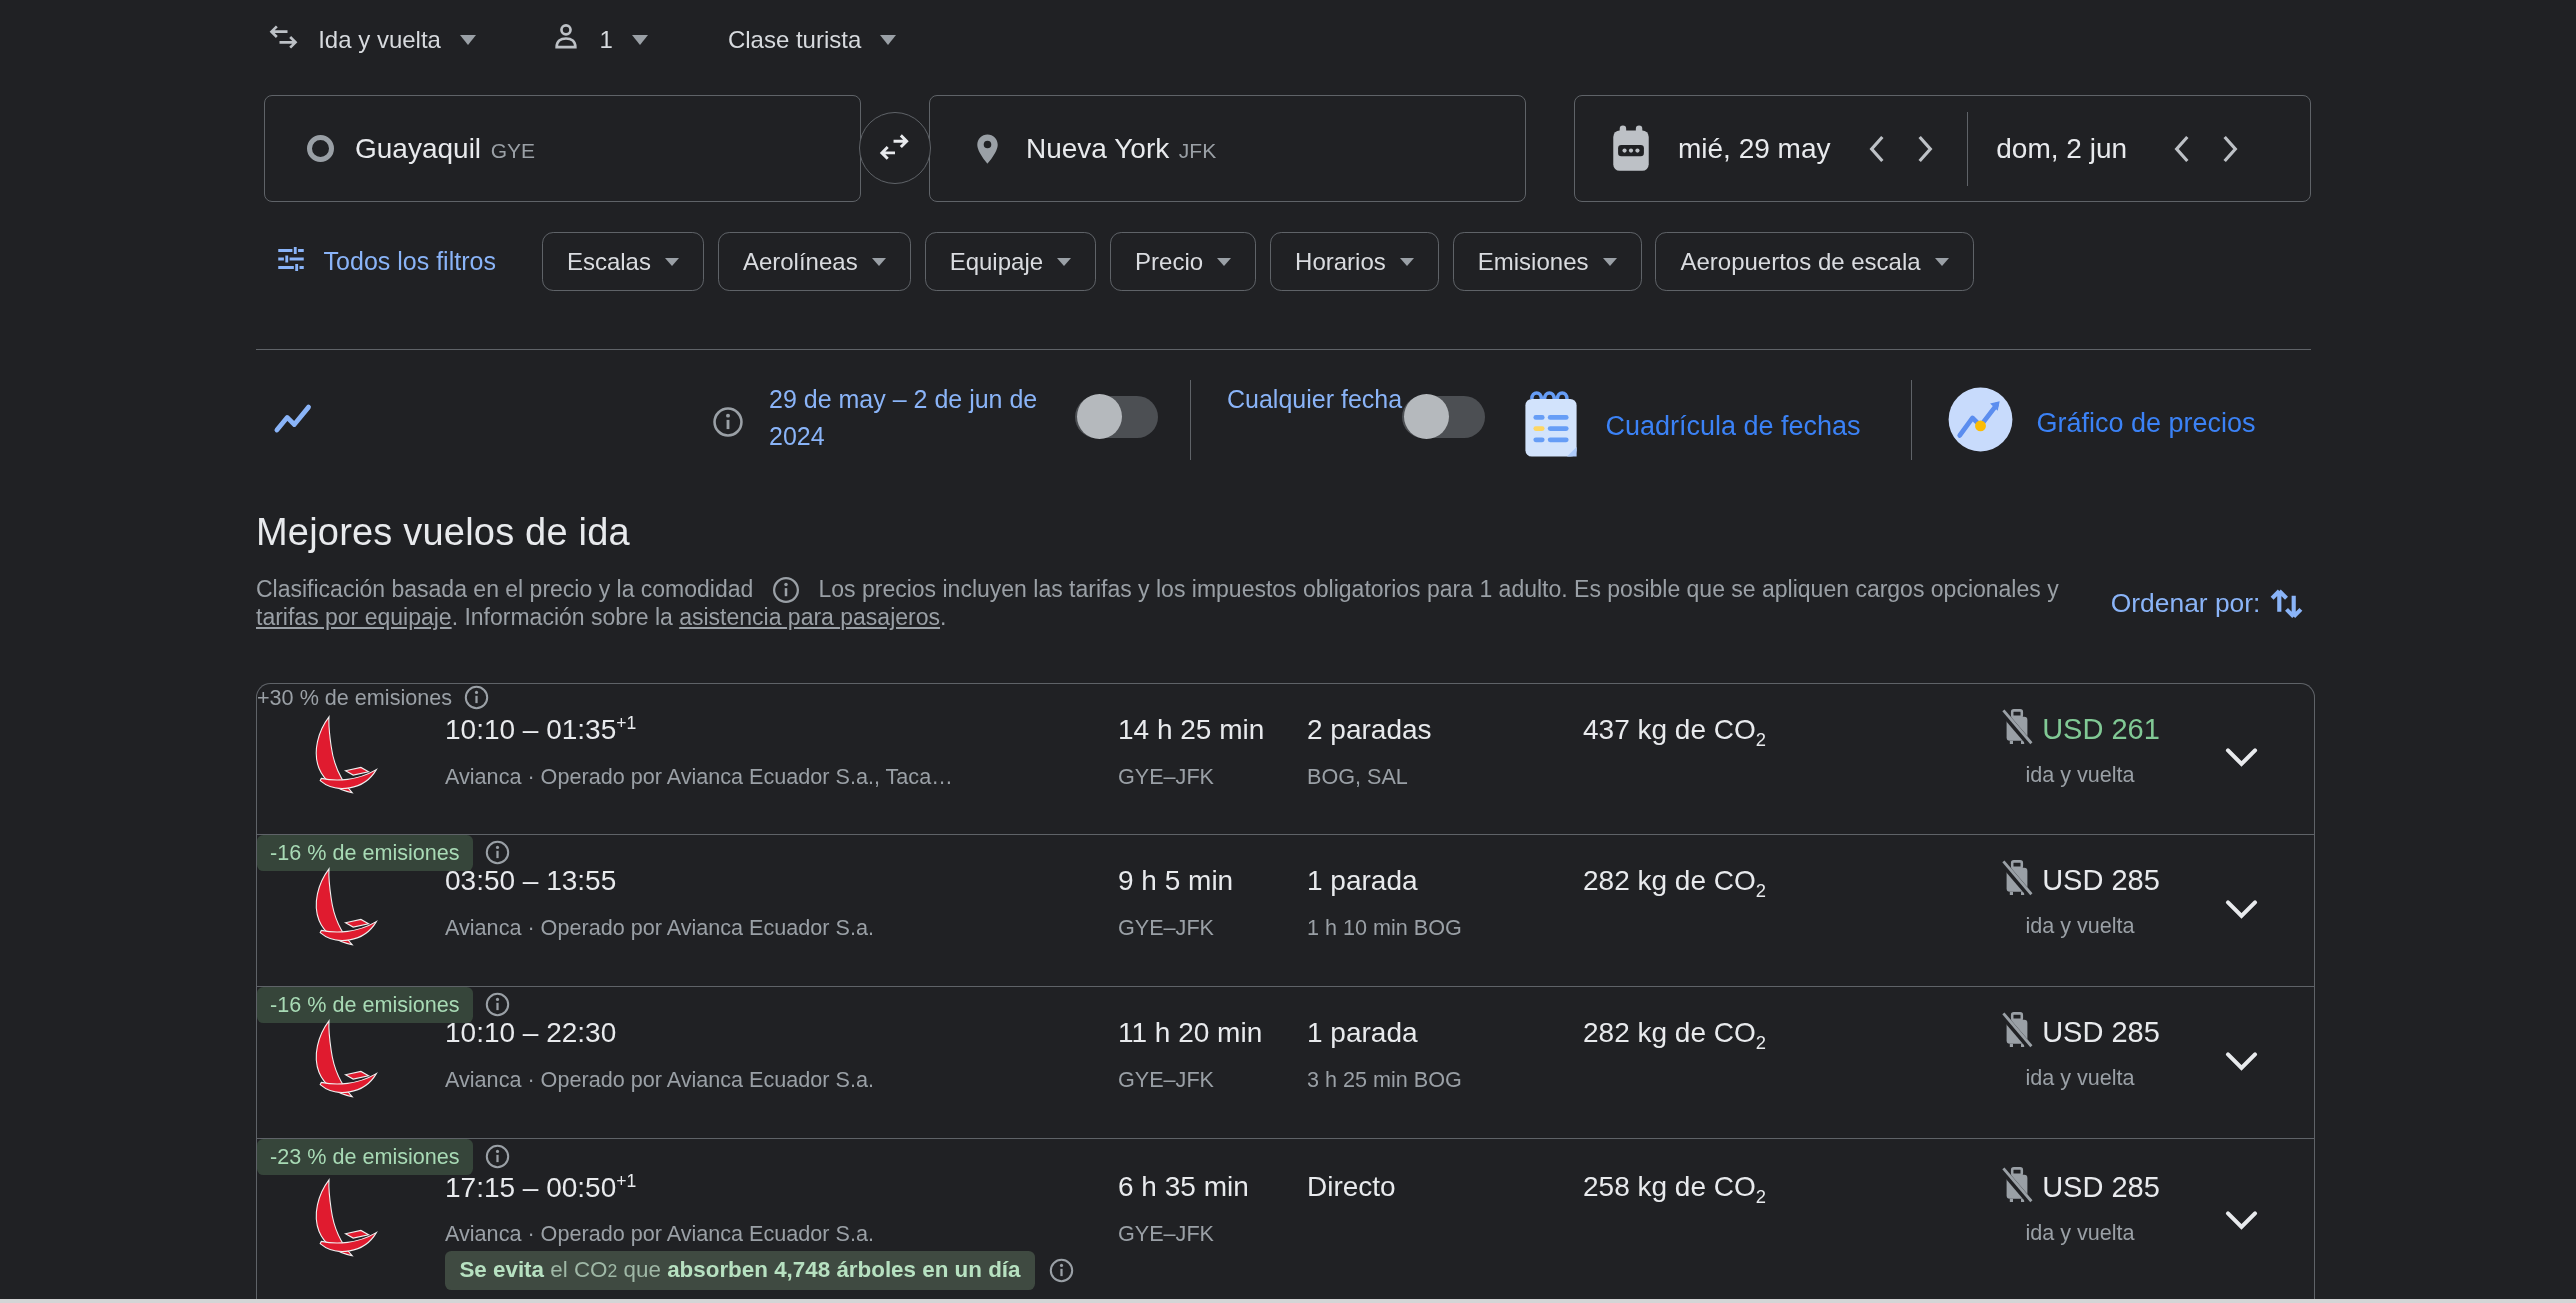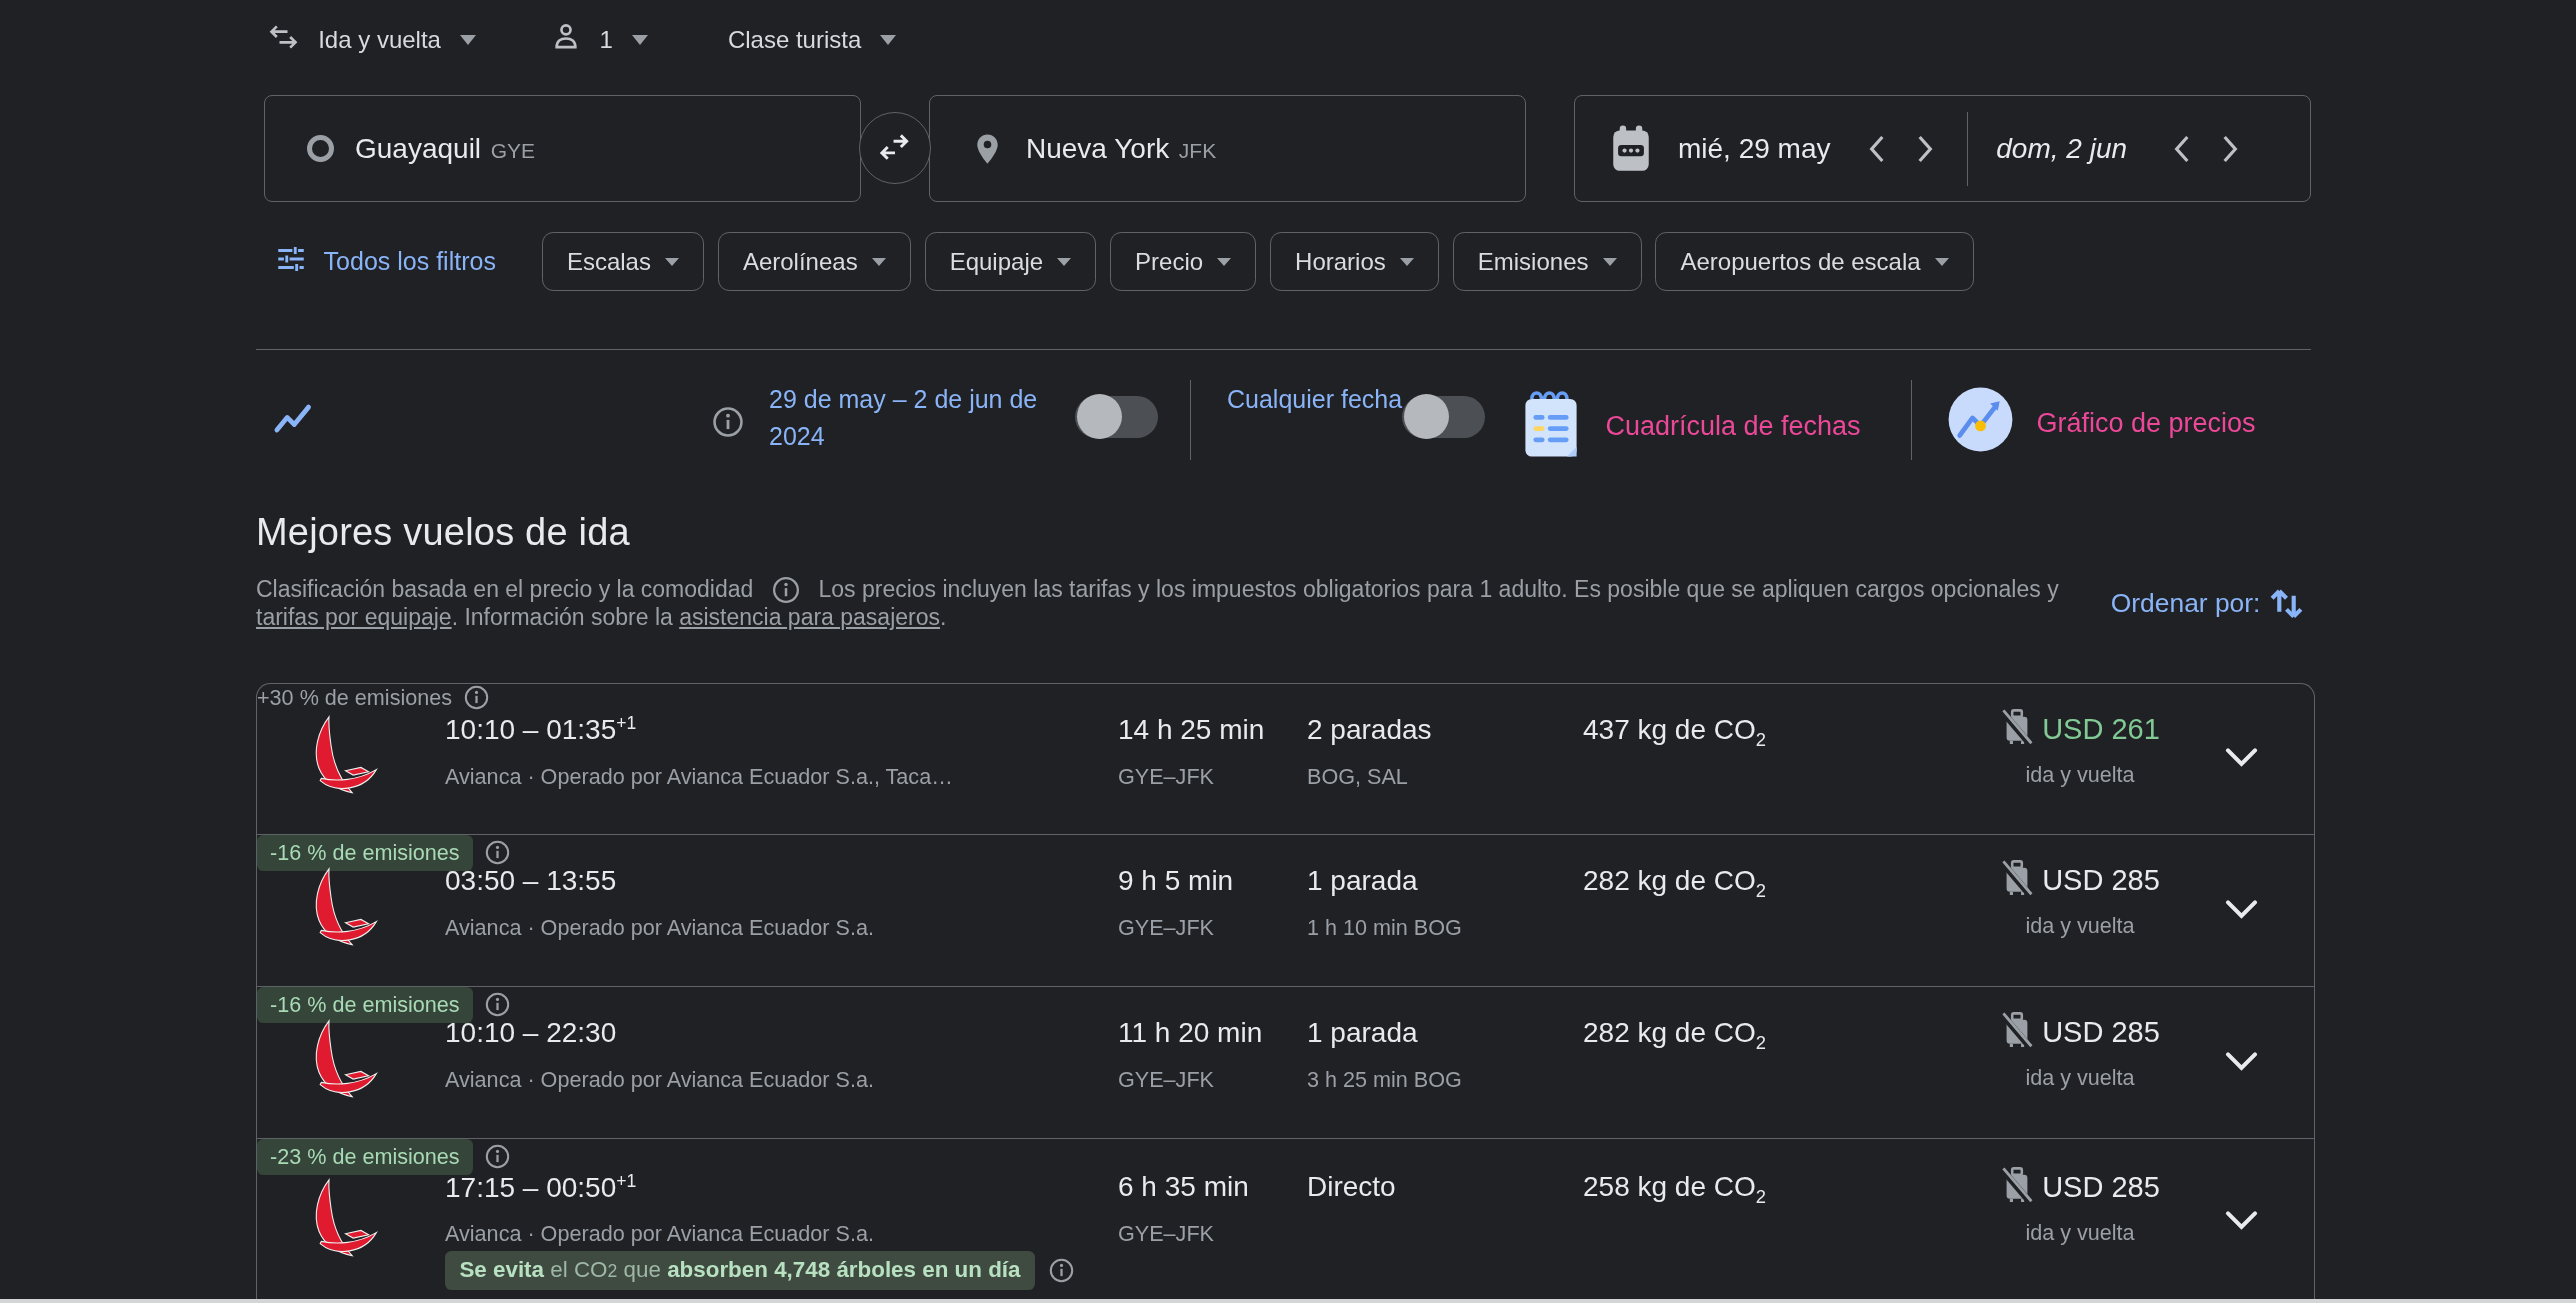--- a/index.html
+++ b/index.html
@@ -39,21 +39,21 @@
 
   
   .tracking { position:absolute; left:0; top:362px; width:2055px; height:120px; }
   .trk-label { position:absolute; left:74px; top:19px; width:337px; color:#e8eaed; font-size:25px; line-height:37px; }
   .trk-dates { position:absolute; left:513px; top:19px; width:272px; color:#8ab4f8; font-size:25px; line-height:37px; cursor:pointer; }
   .anydate { position:absolute; left:971px; top:19px; width:176px; color:#8ab4f8; font-size:25px; line-height:37px; cursor:pointer; }
   .toggle { position:absolute; width:83px; height:45px; cursor:pointer; }
   .toggle .track { position:absolute; left:0; top:1.6px; width:83px; height:42px; background:#4c4f53; border-radius:22.4px; }
   .toggle .knob { position:absolute; left:1.6px; top:0; width:45px; height:45px; background:#b5b9bd; border-radius:50%; }
   .trk-vdiv { position:absolute; top:17.6px; height:80px; width:0.8px; background:#5f6368; }
-  .feature { position:absolute; display:flex; align-items:center; color:#ec4899; font-size:27px; cursor:pointer; }
+  .feature { position:absolute; display:flex; align-items:center; color:#3b82f6; font-size:27px; cursor:pointer; }
   .feature .txt { margin-left:22.4px; }
   .info-ic { display:inline-flex; }
 
   
   .results-head { position:absolute; left:0; top:511px; width:2059px; }
   .title { color:#e8eaed; font-size:38px; font-weight:500; letter-spacing:0.2px; }
   .subtitle { margin-top:21px; width:1819px; color:#9aa0a6; font-size:23px; line-height:24px; }
   .subtitle a { color:#9aa0a6; text-decoration:underline; cursor:pointer; }
   .sort { position:absolute; right:9.6px; top:72px; display:flex; align-items:center; color:#8ab4f8; font-size:26.4px; font-weight:500; cursor:pointer; }
   .sort svg { margin-left:8px; }
@@ -173,21 +173,21 @@
       <svg width="24" height="32" viewBox="0 0 16 24">
           <path d="M12 3 L4 12 L12 21" stroke="#bdc1c6" stroke-width="2.4" fill="none"></path>
         </svg>
     </span>
     <span class="chev" style="margin-left:13px;">
       <svg width="24" height="32" viewBox="0 0 16 24">
           <path d="M4 3 L12 12 L4 21" stroke="#bdc1c6" stroke-width="2.4" fill="none"></path>
         </svg>
     </span>
     <span class="vdiv" style="height:74px; margin-left:24px;"></span>
-    <span class="date-txt" style="margin-left:29px;font-style:italic;">dom, 2 jun</span>
+    <span class="date-txt" style="margin-left:29px;">dom, 2 jun</span>
     <span class="chev" style="margin-left:37px;">
       <svg width="24" height="32" viewBox="0 0 16 24">
           <path d="M12 3 L4 12 L12 21" stroke="#bdc1c6" stroke-width="2.4" fill="none"></path>
         </svg>
     </span>
     <span class="chev" style="margin-left:13px;">
       <svg width="24" height="32" viewBox="0 0 16 24">
           <path d="M4 3 L12 12 L4 21" stroke="#bdc1c6" stroke-width="2.4" fill="none"></path>
         </svg>
     </span>

